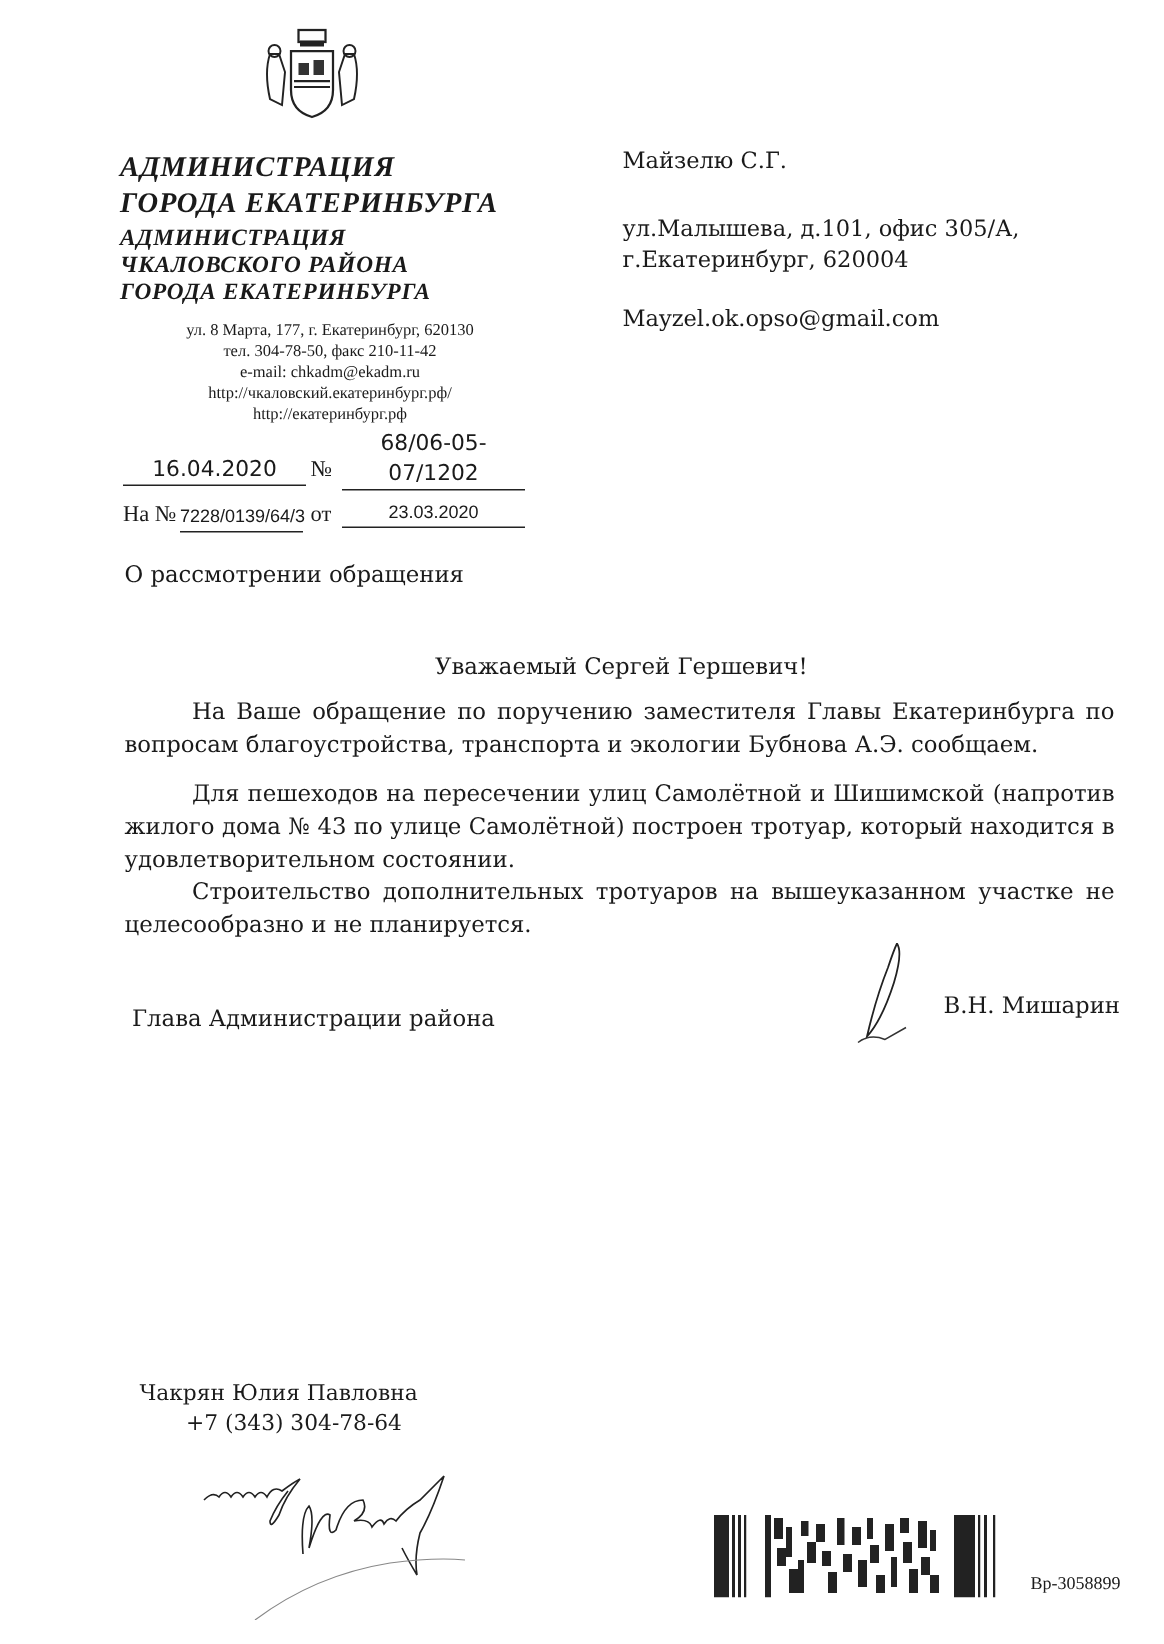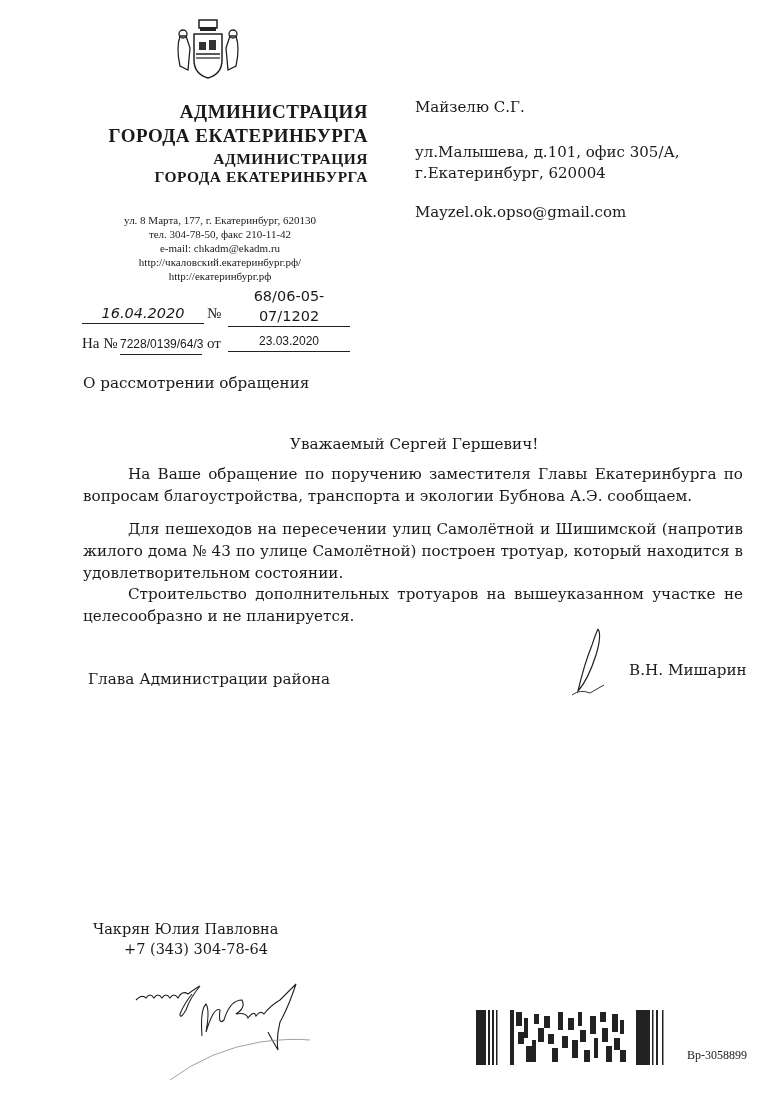--- a/index.html
+++ b/index.html
@@ -1,19 +1,19 @@
 <!DOCTYPE html>
 <html><head>
 <meta charset="utf-8">
 <style>
   html, body { margin: 0; padding: 0; background: #ffffff; }
   body { width: 776px; height: 1096px; position: relative; overflow: hidden; color: #1a1a1a; font-family: "Liberation Serif", "DejaVu Serif", serif; }
   .abs { position: absolute; }
   .emblem { left: 172px; top: 18px; width: 72px; height: 64px; }
-  .hdr { left: 80px; width: 288px; text-align: right; font-weight: bold; letter-spacing: 0.5px; }
+  .hdr { left: 80px; width: 288px; text-align: left; font-weight: bold; letter-spacing: 0.5px; font-style: italic; }
   .h1 { top: 100px; font-size: 19px; line-height: 24px; }
   .h2 { top: 150px; font-size: 15.5px; line-height: 18px; }
   .contacts { left: 100px; width: 240px; top: 213px; text-align: center; font-size: 11px; line-height: 14px; }
   .field { font-size: 15px; }
   .uline { border-bottom: 1px solid #222; }
   .small { font-family: "Liberation Sans", "DejaVu Sans", sans-serif; font-size: 12px; }
   .recip { left: 415px; font-family: "DejaVu Serif", serif; font-size: 15px; line-height: 22px; }
   .body-text { font-family: "DejaVu Serif", serif; font-size: 15.2px; line-height: 22px; }
   .para { position: absolute; left: 83px; width: 660px; text-align: justify; }
   .ind { text-indent: 45px; }
@@ -36,31 +36,32 @@
     <circle cx="61" cy="16" r="4" fill="none" stroke="#222" stroke-width="1.3"></circle>
   </svg>
 </div>
 
 <div class="abs hdr h1">
   <div>АДМИНИСТРАЦИЯ</div>
   <div>ГОРОДА ЕКАТЕРИНБУРГА</div>
 </div>
 <div class="abs hdr h2">
   <div>АДМИНИСТРАЦИЯ</div>
+  <div>ЧКАЛОВСКОГО РАЙОНА</div>
   <div>ГОРОДА ЕКАТЕРИНБУРГА</div>
 </div>
 <div class="abs contacts">
   <div>ул. 8 Марта, 177, г. Екатеринбург, 620130</div>
   <div>тел. 304-78-50, факс 210-11-42</div>
   <div>e-mail: chkadm@ekadm.ru</div>
   <div>http://чкаловский.екатеринбург.рф/</div>
   <div>http://екатеринбург.рф</div>
 </div>
 
-<div class="abs field uline" style="left:82px; top:303px; width:122px; text-align:center; font-family:'DejaVu Sans',sans-serif; font-size:14.5px; line-height:20px;font-style:italic;">16.04.2020</div>
+<div class="abs field uline" style="left:82px; top:303px; width:122px; text-align:center; font-family:'DejaVu Sans',sans-serif; font-size:14.5px; line-height:20px;">16.04.2020</div>
 <div class="abs field" style="left:207px; top:303px; font-size:15px; line-height:20px;">№</div>
 <div class="abs field uline" style="left:228px; top:286px; width:122px; text-align:center; font-family:'DejaVu Sans',sans-serif; font-size:14.5px; line-height:20px;">68/06-05-07/1202</div>
 
 <div class="abs field" style="left:82px; top:333px; font-size:15px; line-height:20px;">На №</div>
 <div class="abs small uline" style="left:120px; top:334px; width:82px; text-align:right; line-height:20px;">7228/0139/64/3</div>
 <div class="abs field" style="left:207px; top:333px; font-size:15px; line-height:20px;">от</div>
 <div class="abs small uline" style="left:228px; top:331px; width:122px; text-align:center; line-height:20px;">23.03.2020</div>
 
 <div class="abs recip" style="top:96px;">Майзелю С.Г.</div>
 <div class="abs recip" style="top:141px;">ул.Малышева, д.101, офис 305/А,</div>

